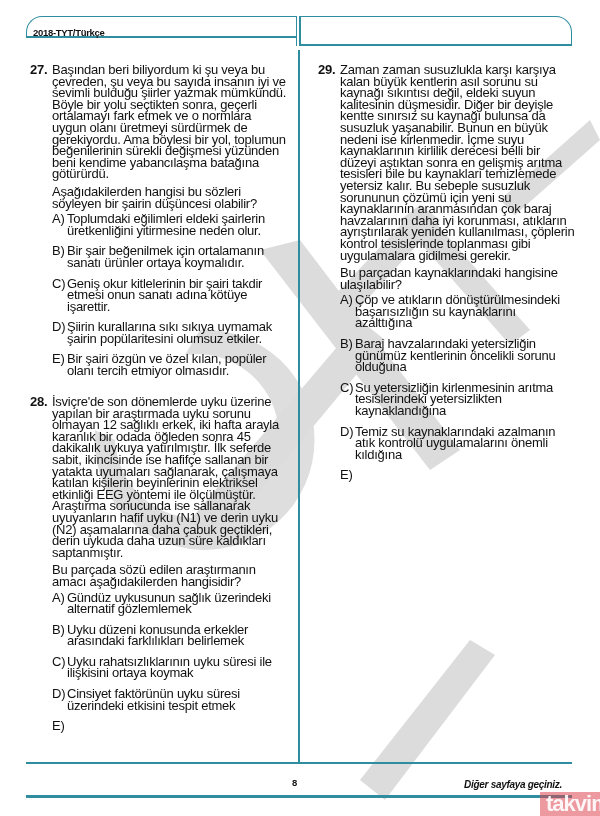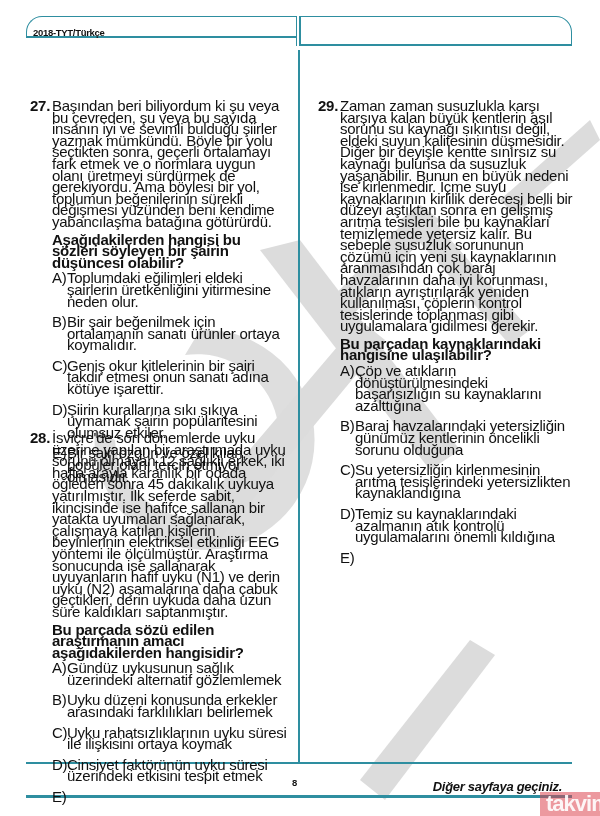--- a/index.html
+++ b/index.html
@@ -8,26 +8,26 @@
   .header-left { position:absolute; left:26px; top:16px; width:270px; height:22px;
          border:1.5px solid #2e8ea0; border-top-left-radius:16px; border-right:none; border-bottom-width:2px; box-sizing:border-box; }
   .header-right { position:absolute; left:300px; top:16px; width:272px; height:30px;
          border:1.5px solid #2e8ea0; border-top-right-radius:16px; border-bottom-width:2px; box-sizing:border-box; }
   .header-sep { position:absolute; left:296px; top:16px; width:4px; height:30px; border-left:1.5px solid #2e8ea0; border-right:1.5px solid #2e8ea0; box-sizing:border-box; }
   .header-title { position:absolute; left:6px; top:10px; font-size:9.5px; font-weight:bold; letter-spacing:-0.3px; }
   .col-divider { position:absolute; left:298px; top:50px; width:1.5px; height:714px; background:#2e8ea0; }
   .footer-line1 { position:absolute; left:26px; top:762px; width:546px; height:1.5px; background:#2e8ea0; }
   .footer-line2 { position:absolute; left:26px; top:795px; width:546px; height:2.5px; background:#2e8ea0; }
   .page-num { position:absolute; left:292px; top:777px; font-size:9.5px; font-weight:bold; }
-  .next-page { position:absolute; right:38px; top:779px; font-size:13px; font-weight:bold; font-style:italic; letter-spacing:-0.3px; }
+  .next-page { position:absolute; right:38px; top:779px; font-size:10px; font-weight:bold; font-style:italic; letter-spacing:-0.3px; }
   .watermark { position:absolute; left:0; top:0; width:600px; height:816px; pointer-events:none; z-index:0; }
-  .q { position:absolute; z-index:1; font-size:15px; line-height:11.6px; letter-spacing:-0.25px;margin-top:36px; }
+  .q { position:absolute; z-index:1; font-size:13px; line-height:11.6px; letter-spacing:-0.25px; }
   .q .num { position:absolute; left:0; top:0; font-weight:bold; }
   .q .stem { margin-left:22px; }
-  .q .question { margin-left:22px; margin-top:6px; font-weight:bold; }
+  .q .question { margin-left:22px; margin-top:6px; font-weight:normal; }
   .q .opts { margin-left:22px; margin-top:4px; }
   .q .opt { position:relative; padding-left:15px; margin-bottom:9px; }
   .q .opt .lbl { position:absolute; left:0; top:0; }
   .brand { position:absolute; left:540px; top:792px; width:60px; height:24px; z-index:2; }
   .brand-box { position:absolute; left:0; top:0; width:62px; height:24px; background:rgba(220,70,80,0.55); }
   .brand-text { position:absolute; left:6px; top:-1px; font-size:22px; font-weight:bold; color:rgba(255,255,255,0.9); letter-spacing:-1px; }
 </style>
 </head>
 <body>
 

